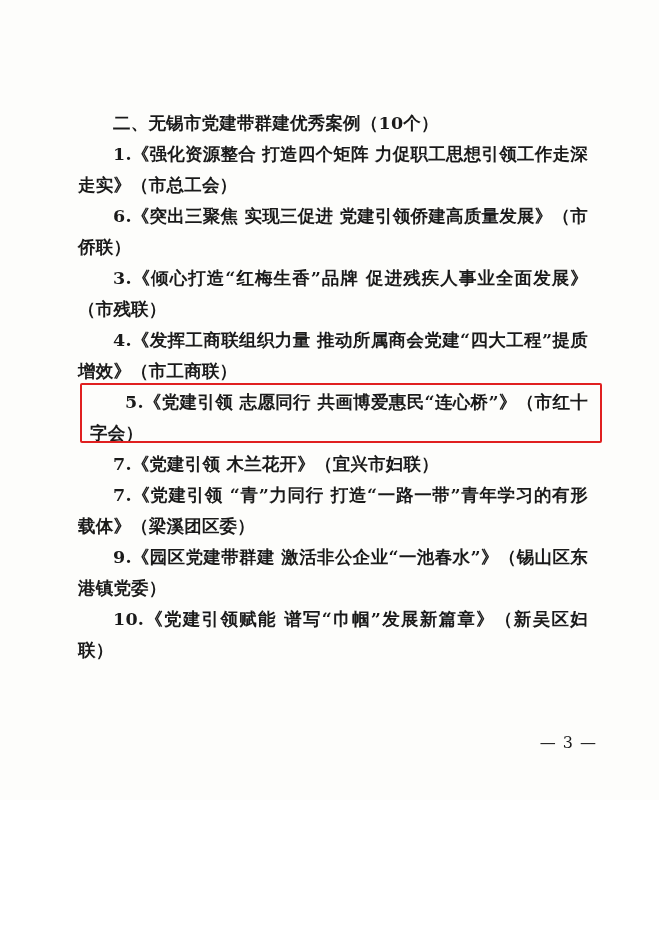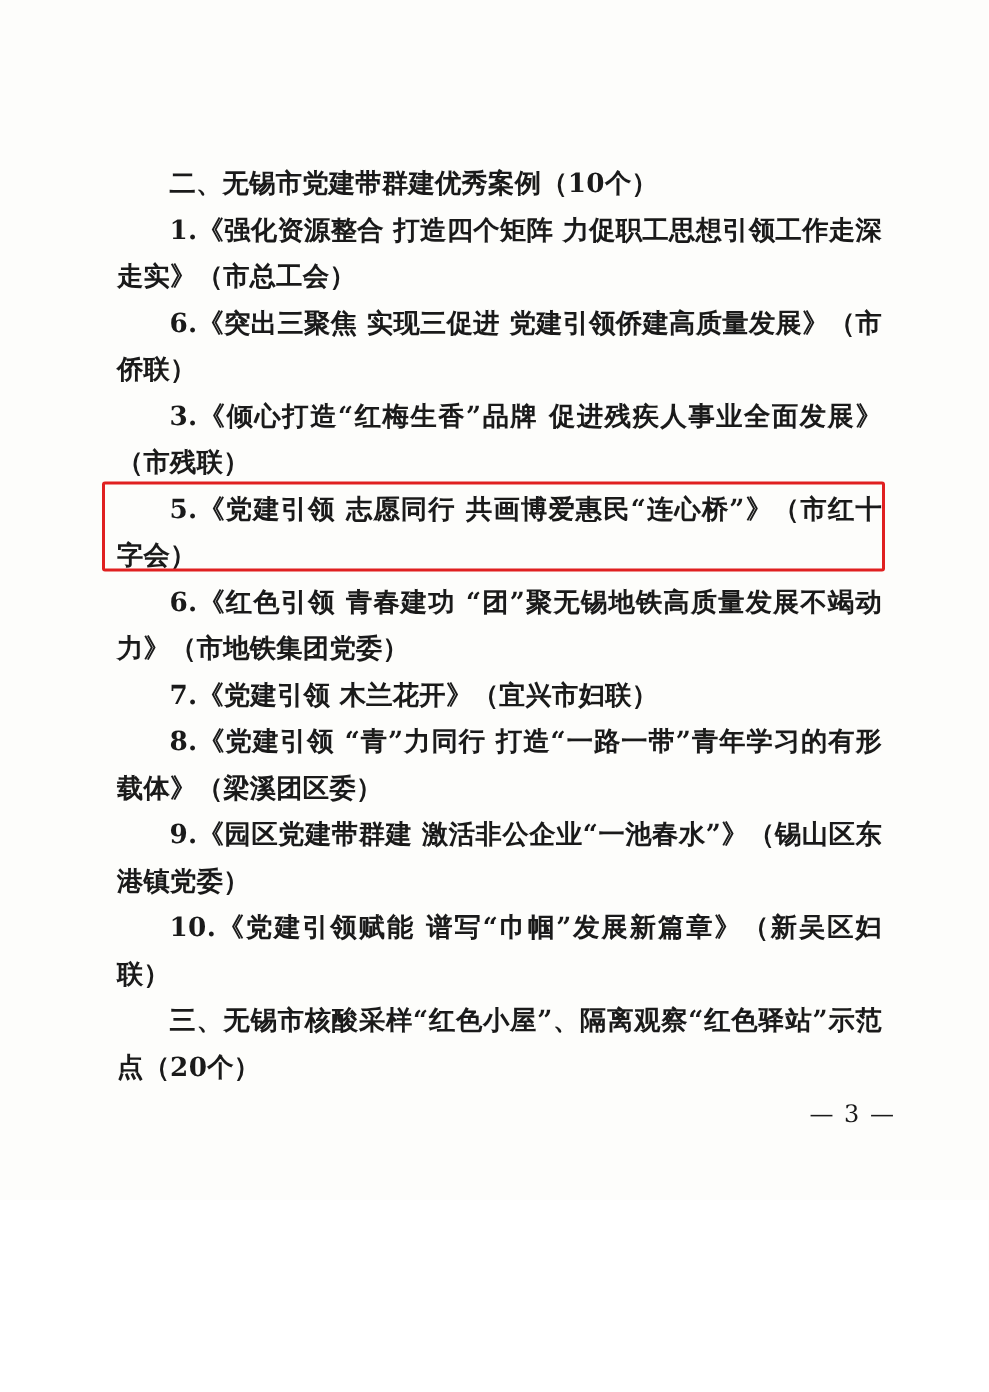--- a/index.html
+++ b/index.html
@@ -40,20 +40,21 @@
   }
   .indent {
     text-indent: 35px;
   }
   .heading {
     font-weight: bold;
     text-indent: 35px;
   }
   .highlight-wrap {
     position: relative;
+    margin-left: 12px;
   }
   .highlight-box {
     position: absolute;
     left: -10px;
     top: -4px;
     width: 522px;
     height: 60px;
     border: 2.2px solid #e02020;
     border-radius: 2px;
     box-sizing: border-box;
@@ -76,37 +77,36 @@
   <div class="content">
 
     <p class="para heading">二、无锡市党建带群建优秀案例（10个）</p>
 
     <p class="para indent">1.《强化资源整合 打造四个矩阵 力促职工思想引领工作走深走实》（市总工会）</p>
 
     <p class="para indent">6.《突出三聚焦 实现三促进 党建引领侨建高质量发展》（市侨联）</p>
 
     <p class="para indent">3.《倾心打造“红梅生香”品牌 促进残疾人事业全面发展》（市残联）</p>
 
+    <p class="para indent">4.《发挥工商联组织力量 推动所属商会党建“四大工程”提质增效》（市工商联）</p>
 
     <div class="highlight-wrap">
       <div class="highlight-box"></div>
       <p class="para indent">5.《党建引领 志愿同行 共画博爱惠民“连心桥”》（市红十字会）</p>
     </div>
 
-    <p class="para indent">6.《红色引领 青春建功 “团”聚无锡地铁高质量发展不竭动力》（市地铁集团党委）</p>
 
     <p class="para indent">7.《党建引领 木兰花开》（宜兴市妇联）</p>
 
-    <p class="para indent">8.《党建引领 “青”力同行 打造“一路一带”青年学习的有形载体》（梁溪团区委）</p>
+    <p class="para indent">7.《党建引领 “青”力同行 打造“一路一带”青年学习的有形载体》（梁溪团区委）</p>
 
     <p class="para indent">9.《园区党建带群建 激活非公企业“一池春水”》（锡山区东港镇党委）</p>
 
     <p class="para indent">10.《党建引领赋能 谱写“巾帼”发展新篇章》（新吴区妇联）</p>
 
-    <p class="para heading">三、无锡市核酸采样“红色小屋”、隔离观察“红色驿站”示范点（20个）</p>
 
 
 
   </div>
 
   <div class="pagenum">— 3 —</div>
 
 </div>
 
 </body></html>

